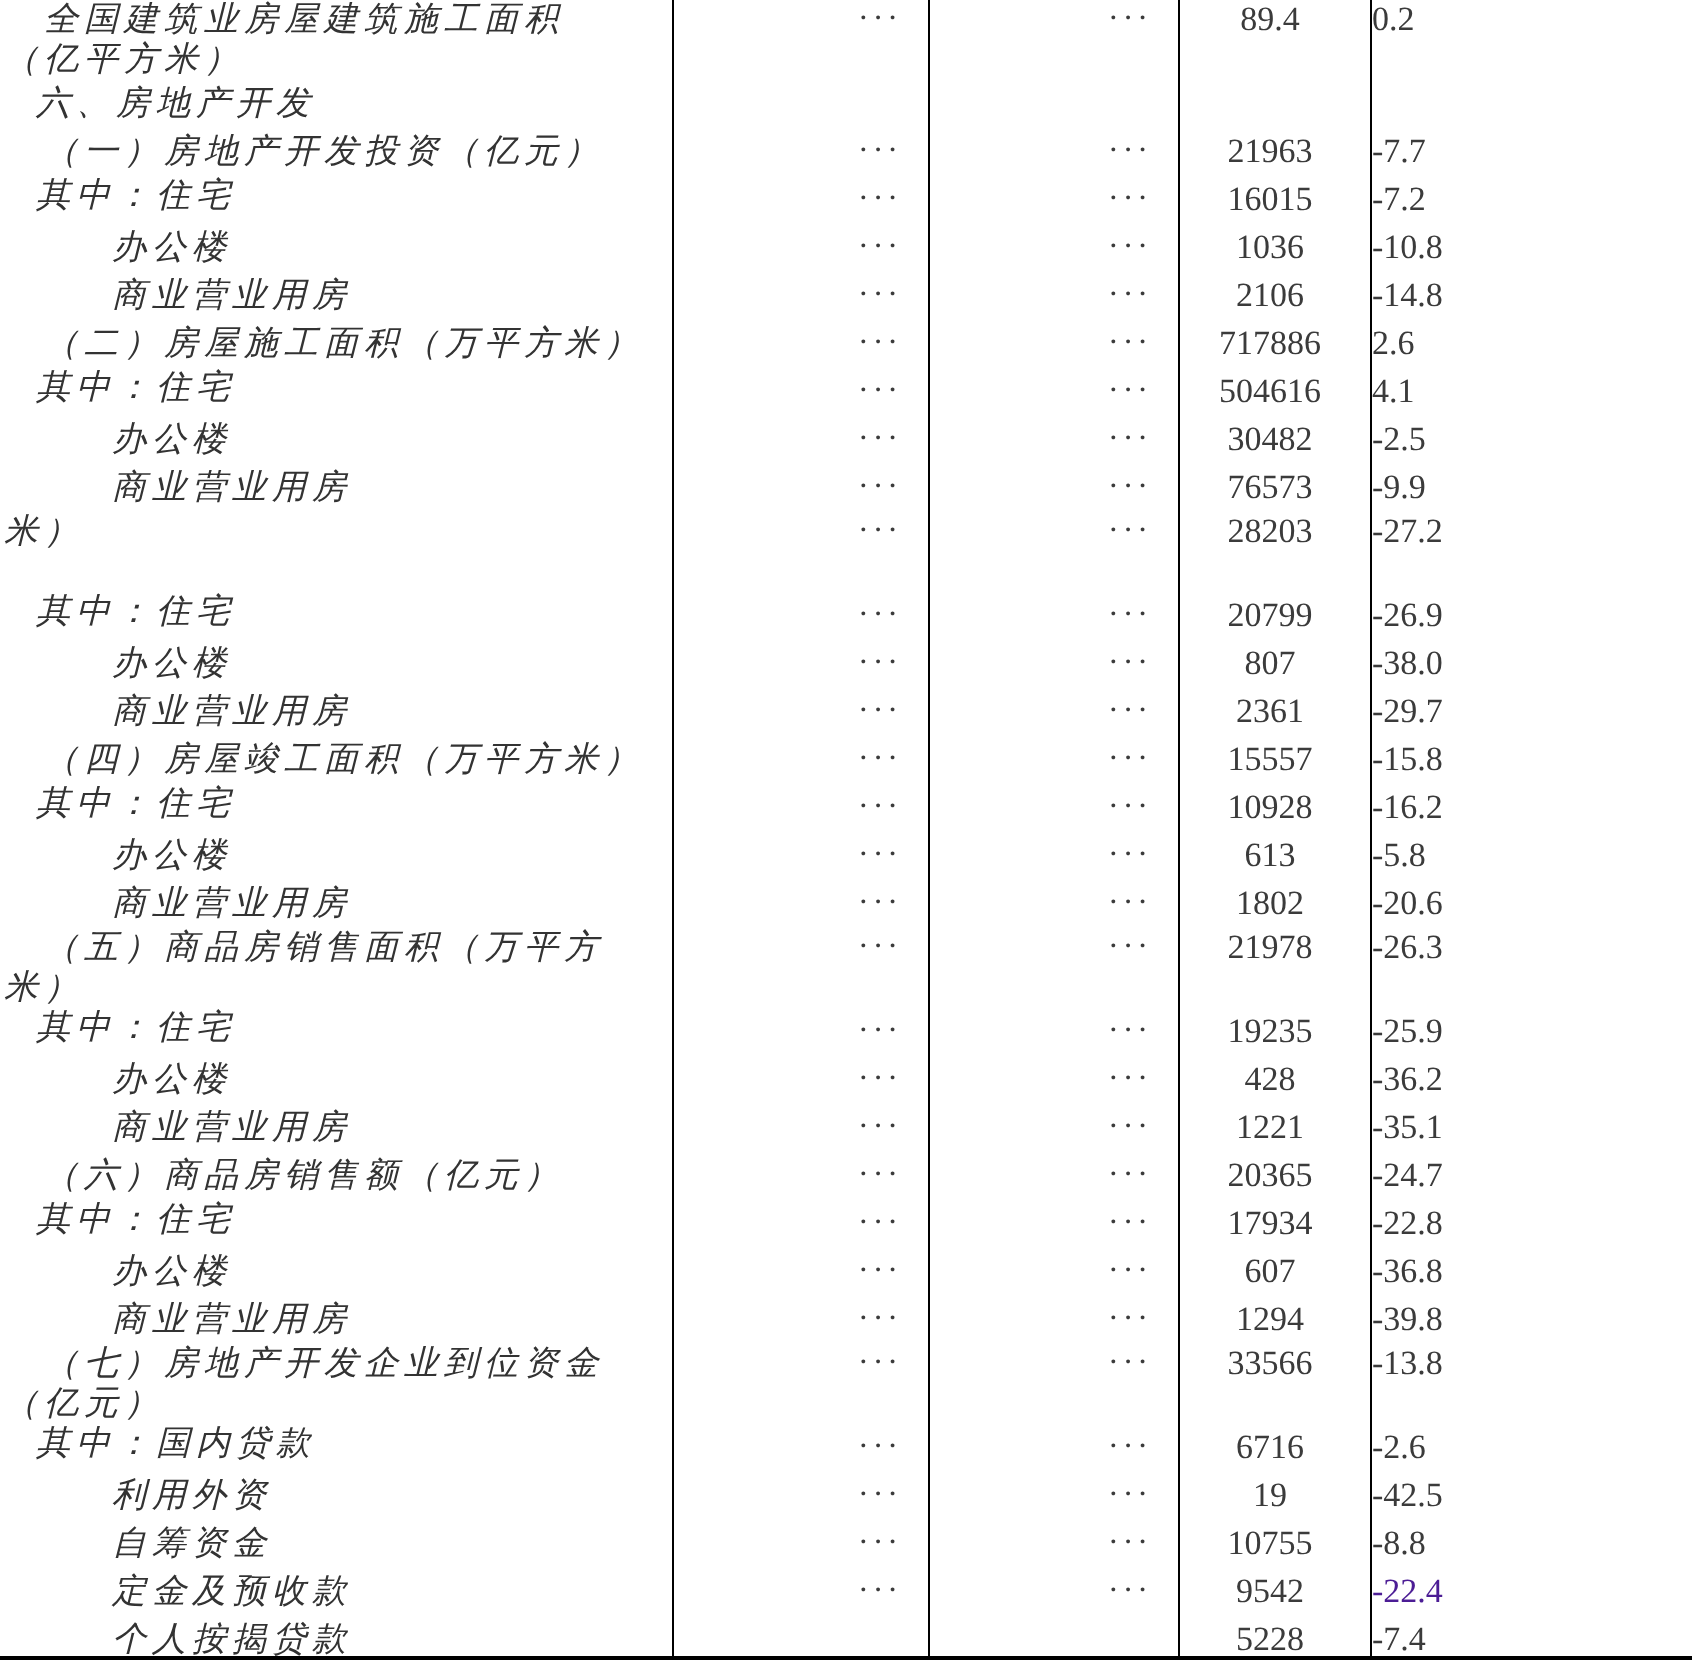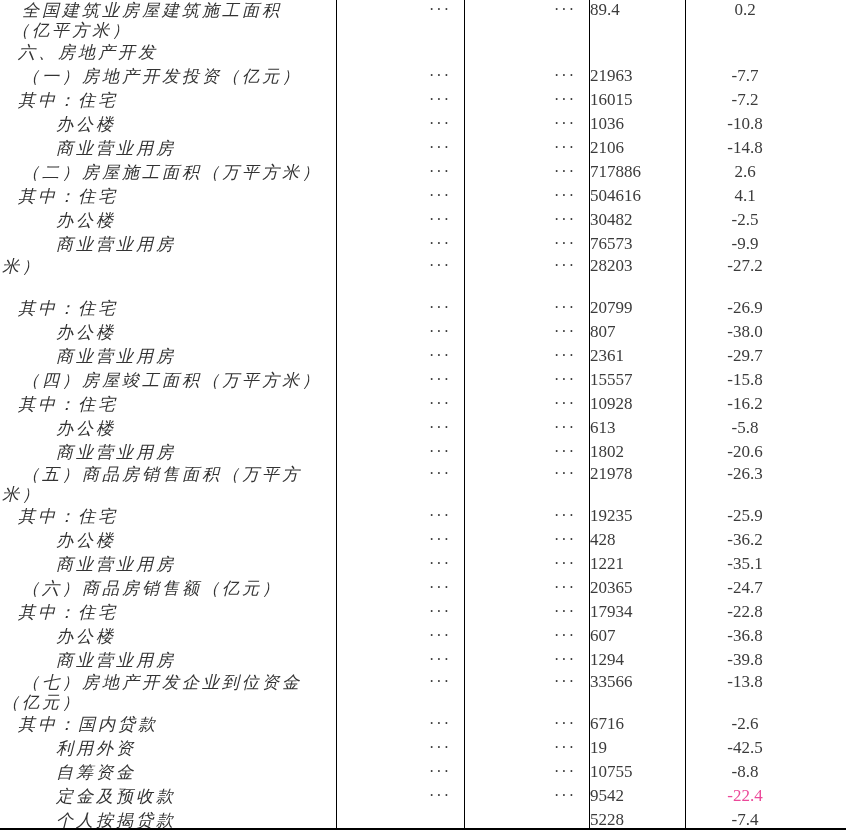--- a/index.html
+++ b/index.html
@@ -16,54 +16,54 @@
     font-family: "DejaVu Serif", "Liberation Serif", serif;
     color: #3b3b3b;
   }
   .row { display: flex; }
   .row.single { height: 24px; }
   .row.double { height: 40px; }
   .cell { box-sizing: border-box; flex: none; }
   .c-label  { width: 337px; border-right: 1px solid #000; overflow: hidden; }
   .c-dots1  { width: 128px; border-right: 1px solid #000; text-align: right; padding-right: 13px; }
   .c-dots2  { width: 125px; border-right: 1px solid #000; text-align: right; padding-right: 13px; }
-  .c-value  { width:  96px; border-right: 1px solid #000; text-align: left; padding-right: 5px; }
-  .c-pct    { width: 160px; text-align: center; padding-right: 42px; }
+  .c-value  { width:  96px; border-right: 1px solid #000; text-align: center; padding-right: 5px; }
+  .c-pct    { width: 160px; text-align: left; padding-right: 42px; }
 
   .single .cell { line-height: 24px; }
   .double .cell { line-height: 20px; }
 
   .lbl-line {
     white-space: nowrap;
     font-style: italic;
     font-size: 17px;
     letter-spacing: 3px;
     color: #333333;
   }
   
   .t1 .lbl-line.l0      { padding-left: 22px; }
-  .t1 .lbl-line.l1      { padding-left: 12px; }
+  .t1 .lbl-line.l1      { padding-left: 2px; }
   .section .lbl-line.l0 { padding-left: 18px; }
   .item .lbl-line.l0    { padding-left: 22px; }
   .item .lbl-line.l1    { padding-left: 2px; }
-  .qizhong .lbl-line.l0 { padding-left: 18px; }
+  .qizhong .lbl-line.l0 { padding-left: 18px; font-family: Liberation Mono, monospace; }
   .sub .lbl-line.l0     { padding-left: 56px; }
 
   .num {
     font-family: "Liberation Serif", "DejaVu Serif", serif;
     font-size: 17px;
     color: #3b3b3b;
   }
   .dots {
     font-family: "Liberation Serif", "DejaVu Serif", serif;
     font-size: 16px;
     letter-spacing: 2px;
     color: #3b3b3b;
   }
-  .pct-muted { color: #ec4899; }
+  .pct-muted { color: #4c1d95; }
 
   #bottom-rule {
     position: absolute;
     left: 0;
     top: 828px;
     width: 846px;
     height: 2px;
     background: #000;
   }
 </style>

